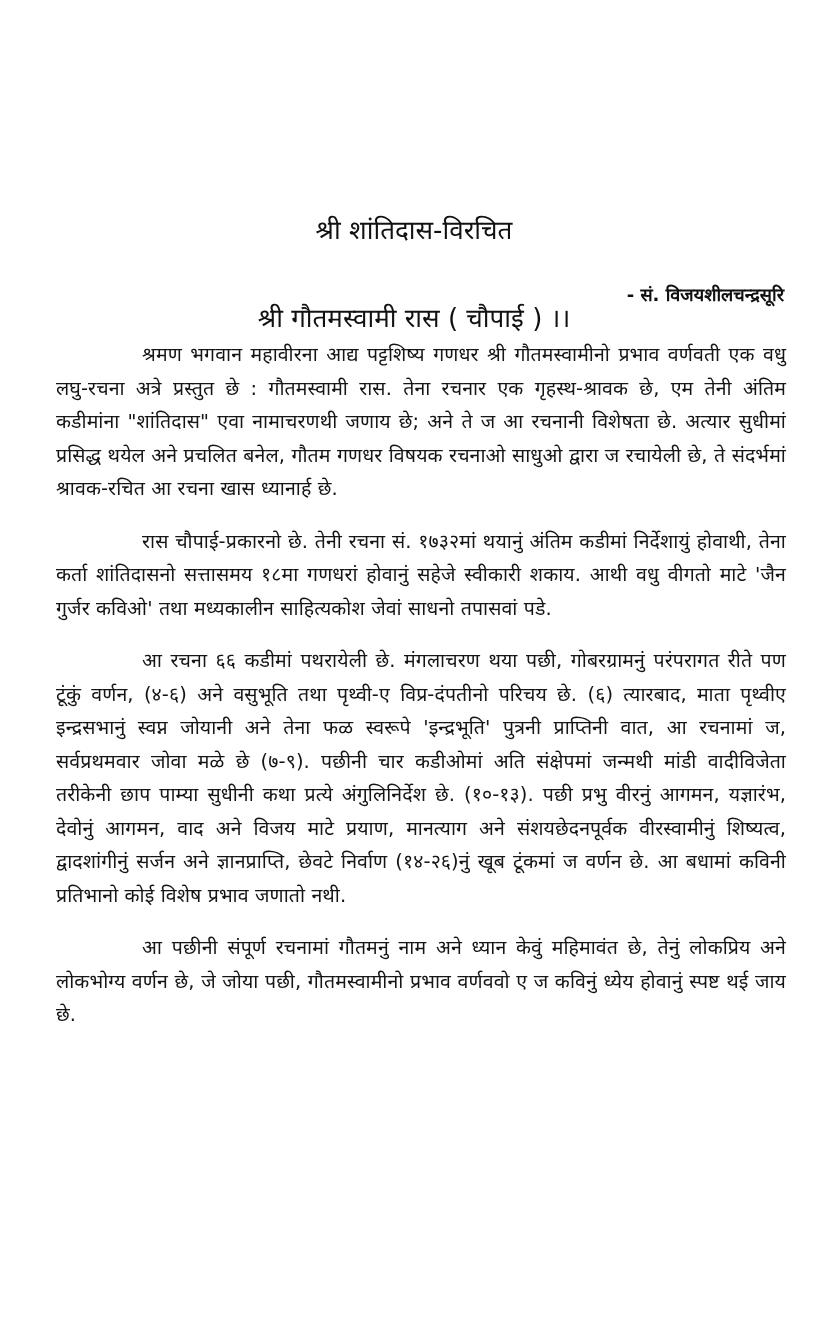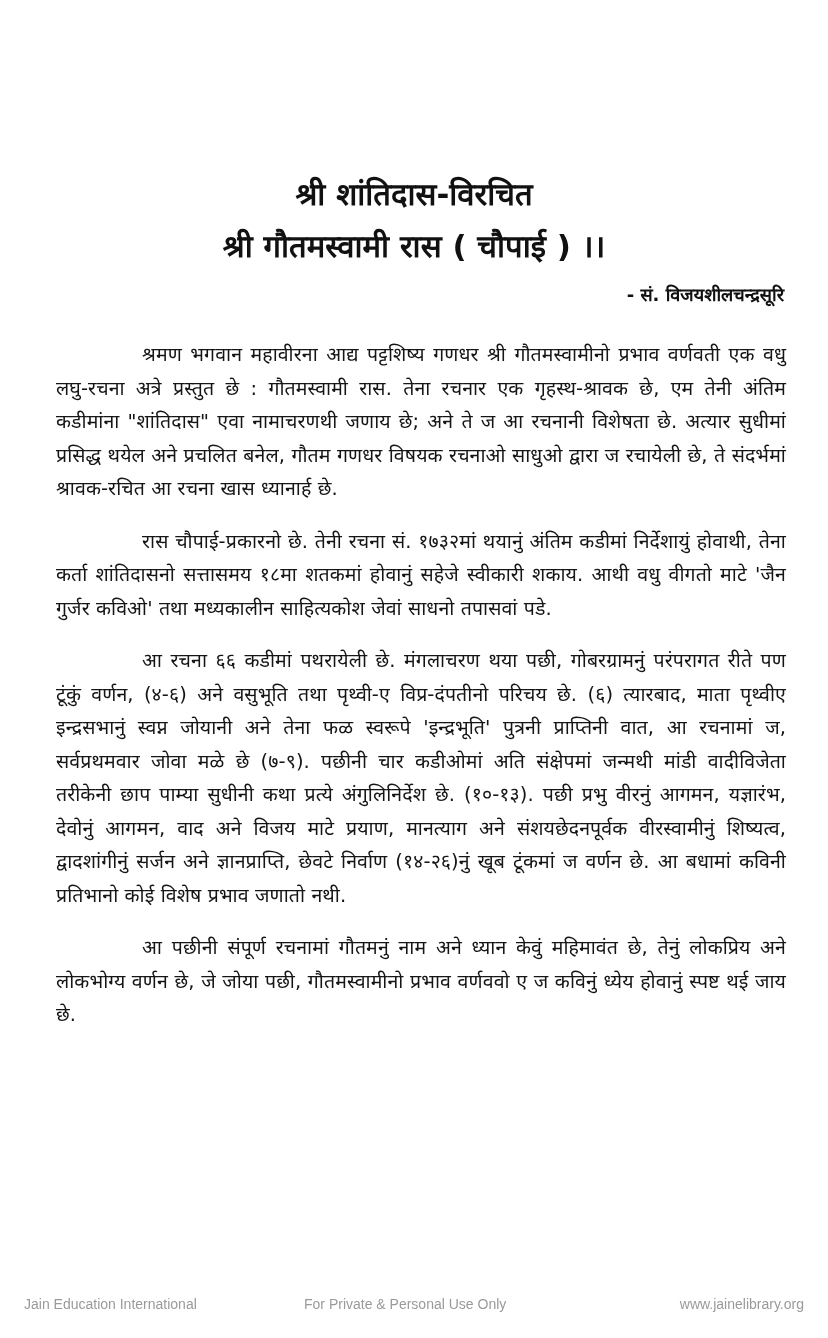--- a/index.html
+++ b/index.html
@@ -22,25 +22,26 @@
       height: 1338px;
     }
     .title-block {
       position: absolute;
       left: 0;
       top: 168px;
       width: 828px;
       text-align: center;
     }
     .title-line {
-      font-size: 31px;
-      font-weight: bold;
+      font-size: 26px;
+      font-weight: normal;
       line-height: 52px;
       color: #111;
       white-space: nowrap;
+      margin-top: 36px;
     }
     .title-line.l1 { padding-left: 0px; }
     .title-line.l2 { padding-left: 0; }
     .author {
       position: absolute;
       right: 44px;
       top: 282px;
       font-size: 18px;
       font-weight: bold;
       color: #111;
@@ -83,24 +84,19 @@
 
   <div class="title-block">
     <div class="title-line l1">श्री शांतिदास-विरचित</div>
     <div class="title-line l2">श्री गौतमस्वामी रास ( चौपाई ) ।।</div>
   </div>
 
   <div class="author">- सं. विजयशीलचन्द्रसूरि</div>
 
   <div class="body-text">
     <p class="para">श्रमण भगवान महावीरना आद्य पट्टशिष्य गणधर श्री गौतमस्वामीनो प्रभाव वर्णवती एक वधु लघु-रचना अत्रे प्रस्तुत छे : गौतमस्वामी रास. तेना रचनार एक गृहस्थ-श्रावक छे, एम तेनी अंतिम कडीमांना "शांतिदास" एवा नामाचरणथी जणाय छे; अने ते ज आ रचनानी विशेषता छे. अत्यार सुधीमां प्रसिद्ध थयेल अने प्रचलित बनेल, गौतम गणधर विषयक रचनाओ साधुओ द्वारा ज रचायेली छे, ते संदर्भमां श्रावक-रचित आ रचना खास ध्यानार्ह छे.</p>
-    <p class="para">रास चौपाई-प्रकारनो छे. तेनी रचना सं. १७३२मां थयानुं अंतिम कडीमां निर्देशायुं होवाथी, तेना कर्ता शांतिदासनो सत्तासमय १८मा शतकमां होवानुं सहेजे स्वीकारी शकाय. आथी वधु वीगतो माटे 'जैन गुर्जर कविओ' तथा मध्यकालीन साहित्यकोश जेवां साधनो तपासवां पडे.</p>
+    <p class="para">रास चौपाई-प्रकारनो छे. तेनी रचना सं. १७३२मां थयानुं अंतिम कडीमां निर्देशायुं होवाथी, तेना कर्ता शांतिदासनो सत्तासमय १८मा गणधरां होवानुं सहेजे स्वीकारी शकाय. आथी वधु वीगतो माटे 'जैन गुर्जर कविओ' तथा मध्यकालीन साहित्यकोश जेवां साधनो तपासवां पडे.</p>
     <p class="para">आ रचना ६६ कडीमां पथरायेली छे. मंगलाचरण थया पछी, गोबरग्रामनुं परंपरागत रीते पण टूंकुं वर्णन, (४-६) अने वसुभूति तथा पृथ्वी-ए विप्र-दंपतीनो परिचय छे. (६) त्यारबाद, माता पृथ्वीए इन्द्रसभानुं स्वप्न जोयानी अने तेना फळ स्वरूपे 'इन्द्रभूति' पुत्रनी प्राप्तिनी वात, आ रचनामां ज, सर्वप्रथमवार जोवा मळे छे (७-९). पछीनी चार कडीओमां अति संक्षेपमां जन्मथी मांडी वादीविजेता तरीकेनी छाप पाम्या सुधीनी कथा प्रत्ये अंगुलिनिर्देश छे. (१०-१३). पछी प्रभु वीरनुं आगमन, यज्ञारंभ, देवोनुं आगमन, वाद अने विजय माटे प्रयाण, मानत्याग अने संशयछेदनपूर्वक वीरस्वामीनुं शिष्यत्व, द्वादशांगीनुं सर्जन अने ज्ञानप्राप्ति, छेवटे निर्वाण (१४-२६)नुं खूब टूंकमां ज वर्णन छे. आ बधामां कविनी प्रतिभानो कोई विशेष प्रभाव जणातो नथी.</p>
     <p class="para">आ पछीनी संपूर्ण रचनामां गौतमनुं नाम अने ध्यान केवुं महिमावंत छे, तेनुं लोकप्रिय अने लोकभोग्य वर्णन छे, जे जोया पछी, गौतमस्वामीनो प्रभाव वर्णववो ए ज कविनुं ध्येय होवानुं स्पष्ट थई जाय छे.</p>
   </div>
 
-  <div class="footer">
-    <span class="f-left">Jain Education International</span>
-    <span class="f-center">For Private &amp; Personal Use Only</span>
-    <span class="f-right">www.jainelibrary.org</span>
-  </div>
 
 </div>
 
 </body></html>

